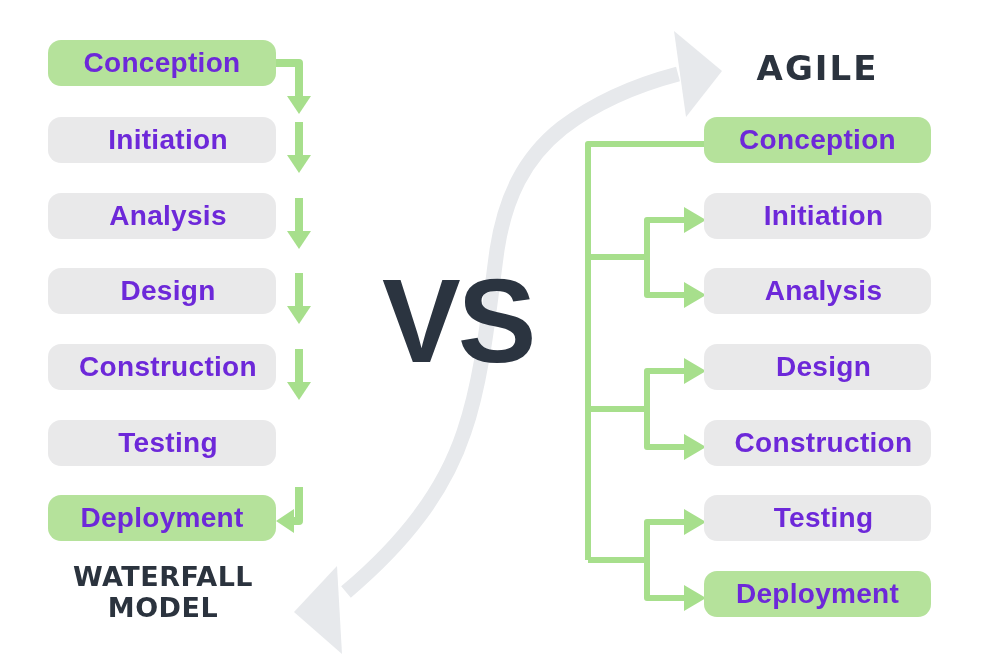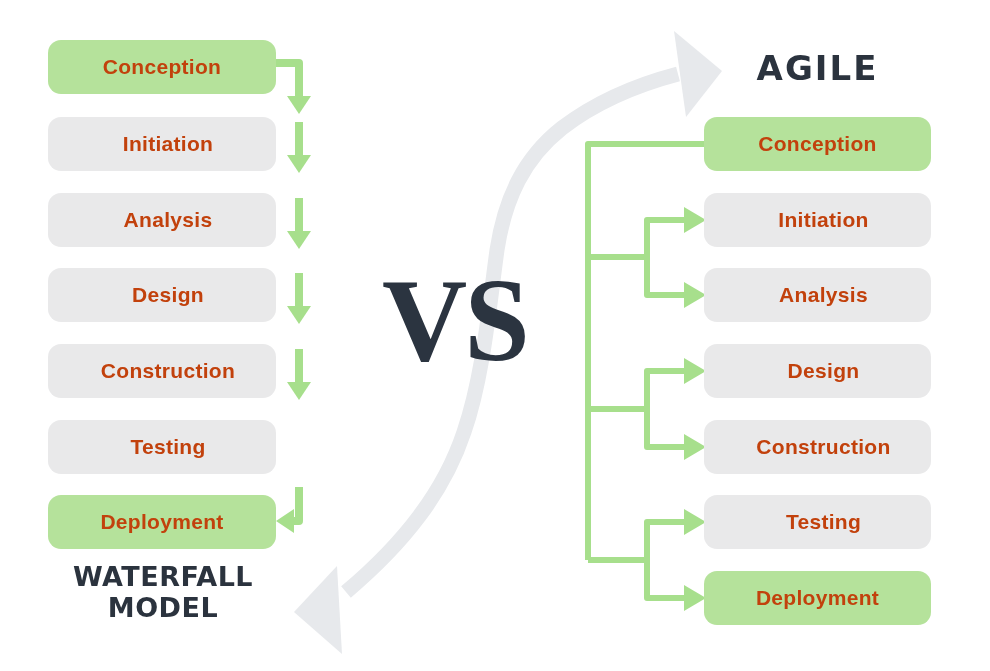--- a/index.html
+++ b/index.html
@@ -16,28 +16,28 @@
 
   .connector-layer {
     position: absolute;
     left: 0; top: 0;
     width: 990px; height: 671px;
     z-index: 1;
   }
 
   .stage {
     position: absolute;
-    height: 54px;
+    height: 46px;
     border-radius: 13px;
     display: flex;
     align-items: center;
     justify-content: center;
-    font-size: 21px;
+    font-size: 28px;
     font-weight: 600;
-    color: #c2410c;
+    color: #6d28d9;
     z-index: 2;
     letter-spacing: 0.3px;
   }
   .stage.left  { left: 48px;  width: 228px; }
   .stage.right { left: 704px; width: 227px; }
   .stage.green { background: #b5e29b; }
   .stage.gray  { background: #e9e9ea; padding-left: 12px; }
 
   .agile-title {
     position: absolute;
@@ -62,21 +62,21 @@
     font-weight: 800;
     line-height: 1.14;
     letter-spacing: 0.5px;
     color: #2b333e;
     z-index: 2;
   }
 
   .vs {
     position: absolute;
     left: 382px; top: 262px;
-    font-family: Liberation Serif, serif;
+    font-family: Liberation Sans, sans-serif;
     font-size: 118px;
     font-weight: 600;
     letter-spacing: -3px;
     line-height: 1;
     color: #2b3440;
     z-index: 2;
   }
 </style>
 </head>
 <body>

